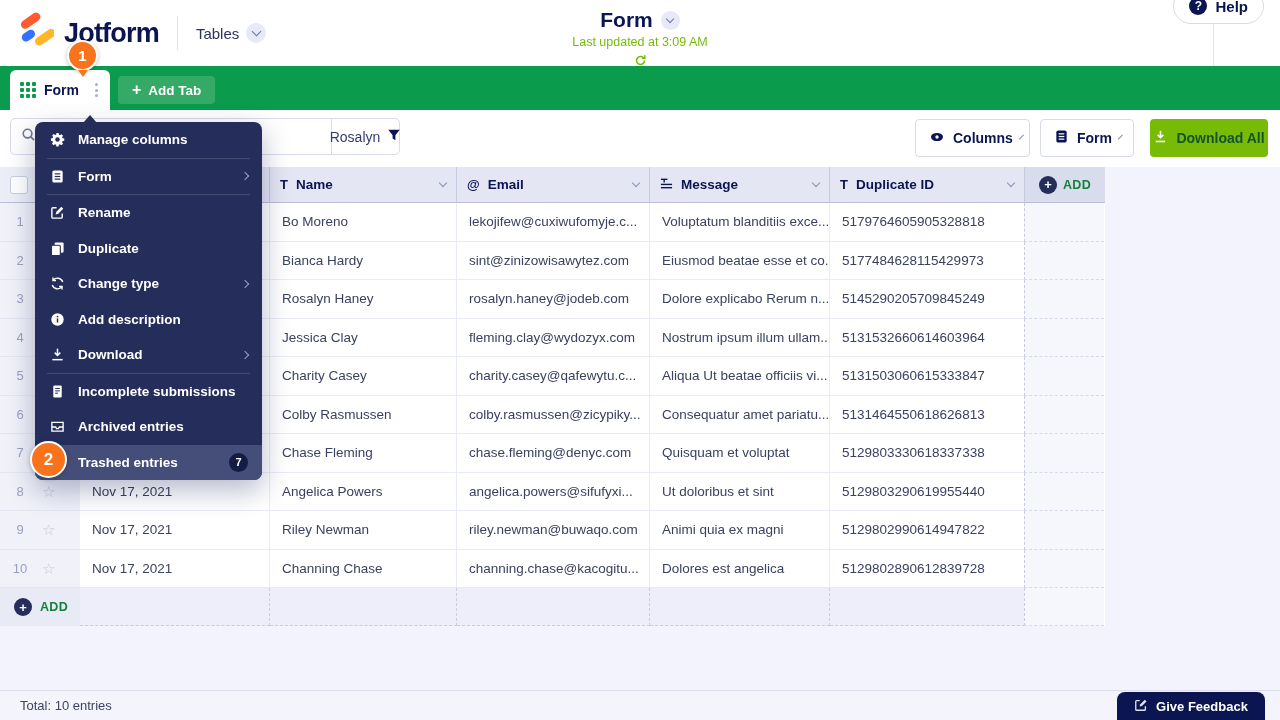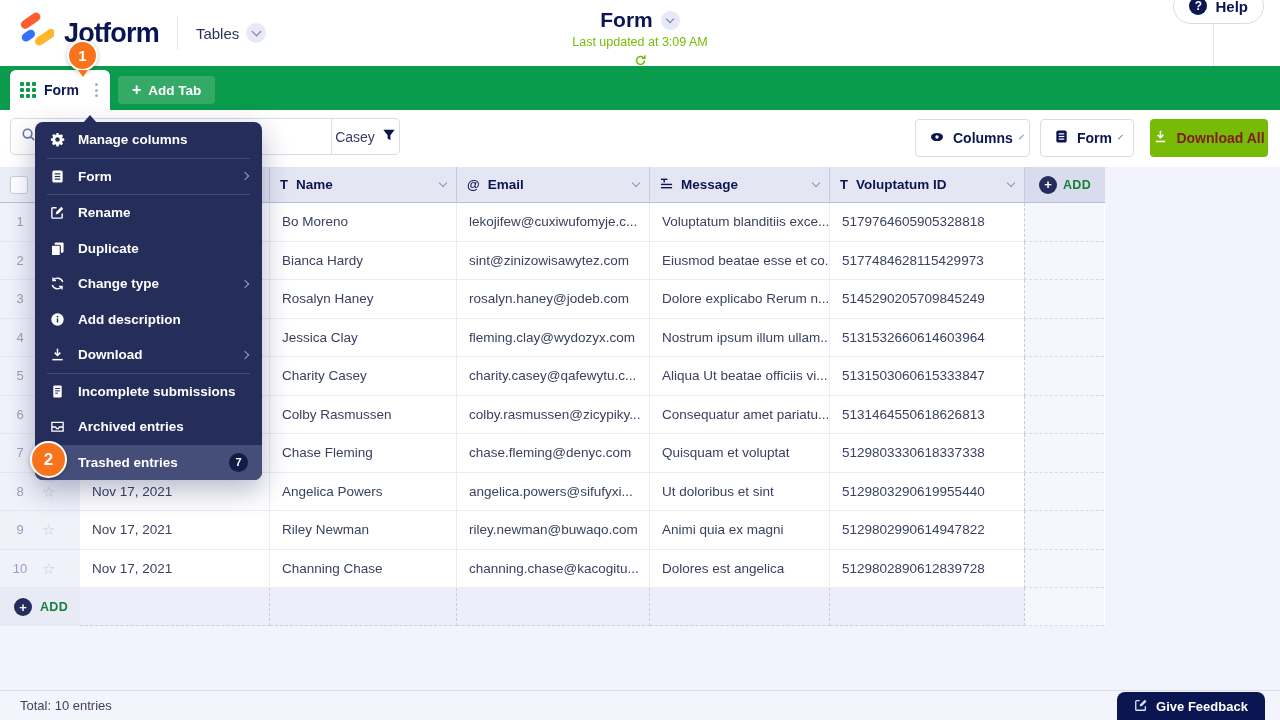--- a/index.html
+++ b/index.html
@@ -41,21 +41,21 @@
 
   
   .toolbar { position:absolute; left:0; top:110px; width:1280px; height:57px; background:#fff; }
   .search-filter-box { position:absolute; left:10px; top:8px; width:390px; height:37px; border:1px solid #d8dbe8; border-radius:5px; background:#fff; display:flex; align-items:center; }
   .search-area { flex:1; height:100%; display:flex; align-items:center; padding-left:10px; gap:8px; cursor:text; }
   .filter-area { width:68px; height:100%; border-left:1px solid #d8dbe8; display:flex; align-items:center; justify-content:center; gap:7px; cursor:pointer; }
   .filter-area .f-lbl { font-size:14px; color:#343c6a; }
   .tb-btn { position:absolute; top:9px; height:38px; background:#fff; border:1px solid #d8dbe8; border-radius:4px; display:flex; align-items:center; gap:8px; padding:0 13px; font-size:14px; font-weight:bold; color:#0a1551; cursor:pointer; font-family:inherit; }
   .btn-columns { left:915px; width:115px; }
   .btn-form { left:1040px; width:94px; }
-  .btn-download { left:1150px; width:118px; top:9px; height:38px; position:absolute; background:#78bb07; border:none; border-radius:4px; color:#7f1d1d; font-size:14px; font-weight:bold; display:flex; align-items:center; justify-content:center; gap:8px; cursor:pointer; font-family:inherit; }
+  .btn-download { left:1150px; width:118px; top:9px; height:38px; position:absolute; background:#78bb07; border:none; border-radius:4px; color:#14532d; font-size:14px; font-weight:bold; display:flex; align-items:center; justify-content:center; gap:8px; cursor:pointer; font-family:inherit; }
   .chev-sm { width:6px; height:6px; border-right:1.6px solid #8a91b5; border-bottom:1.6px solid #8a91b5; transform:rotate(45deg); margin-top:-3px; }
 
   
   .side-bg { position:absolute; left:1105px; top:167px; width:175px; height:523px; background:#f3f3fe; }
   .below-bg { position:absolute; left:0; top:626px; width:1280px; height:64px; background:#f3f3fe; }
   .table-wrap { position:absolute; left:0; top:167px; width:1105px; }
   .t-row { display:flex; }
   .hdr-row { height:36px; }
   .gut { width:80px; flex:0 0 80px; display:flex; align-items:center; }
   .hdr-gut { background:#eceef7; border-bottom:1px solid #b9bdd6; padding-left:10px; }
@@ -192,21 +192,21 @@
     <div class="search-filter-box">
       <div class="search-area">
         <span>
           <svg width="15" height="15" viewBox="0 0 16 16" fill="none" stroke="#6f76a0" stroke-width="1.7">
               <circle cx="7" cy="7" r="4.6"></circle>
               <path d="M10.5 10.5l3.5 3.5"></path>
             </svg>
         </span>
       </div>
       <div class="filter-area">
-        <span class="f-lbl">Casey</span>
+        <span class="f-lbl">Rosalyn</span>
         <span>
           <svg width="14" height="14" viewBox="0 0 16 16">
               <path d="M1.5 2h13L9.6 8.4V14l-3.2-1.9V8.4z" fill="#0a1551"></path>
             </svg>
         </span>
       </div>
     </div>
     <button class="tb-btn btn-columns">
       <span>
         <svg width="16" height="16" viewBox="0 0 16 16">
@@ -267,21 +267,21 @@
               <line x1="1" y1="2.5" x2="8" y2="2.5"></line>
               <line x1="4.5" y1="2.5" x2="4.5" y2="6"></line>
               <line x1="1" y1="8" x2="13" y2="8"></line>
               <line x1="1" y1="11.5" x2="13" y2="11.5"></line>
             </svg></span>
           <span class="h-lbl">Message</span>
           <span class="chev-sm"></span>
         </div>
         <div class="h-cell" style="width: 195px; flex: 0 0 195px;">
           <span class="h-ic">T</span>
-          <span class="h-lbl">Voluptatum ID</span>
+          <span class="h-lbl">Duplicate ID</span>
           <span class="chev-sm"></span>
         </div>
         <div class="h-add">
           <span class="plus-circle">+</span>
           <span class="add-lbl">ADD</span>
         </div>
       </div>
     <div id="table-body">
         <div class="t-row d-row">
           <div class="gut row-gut">

